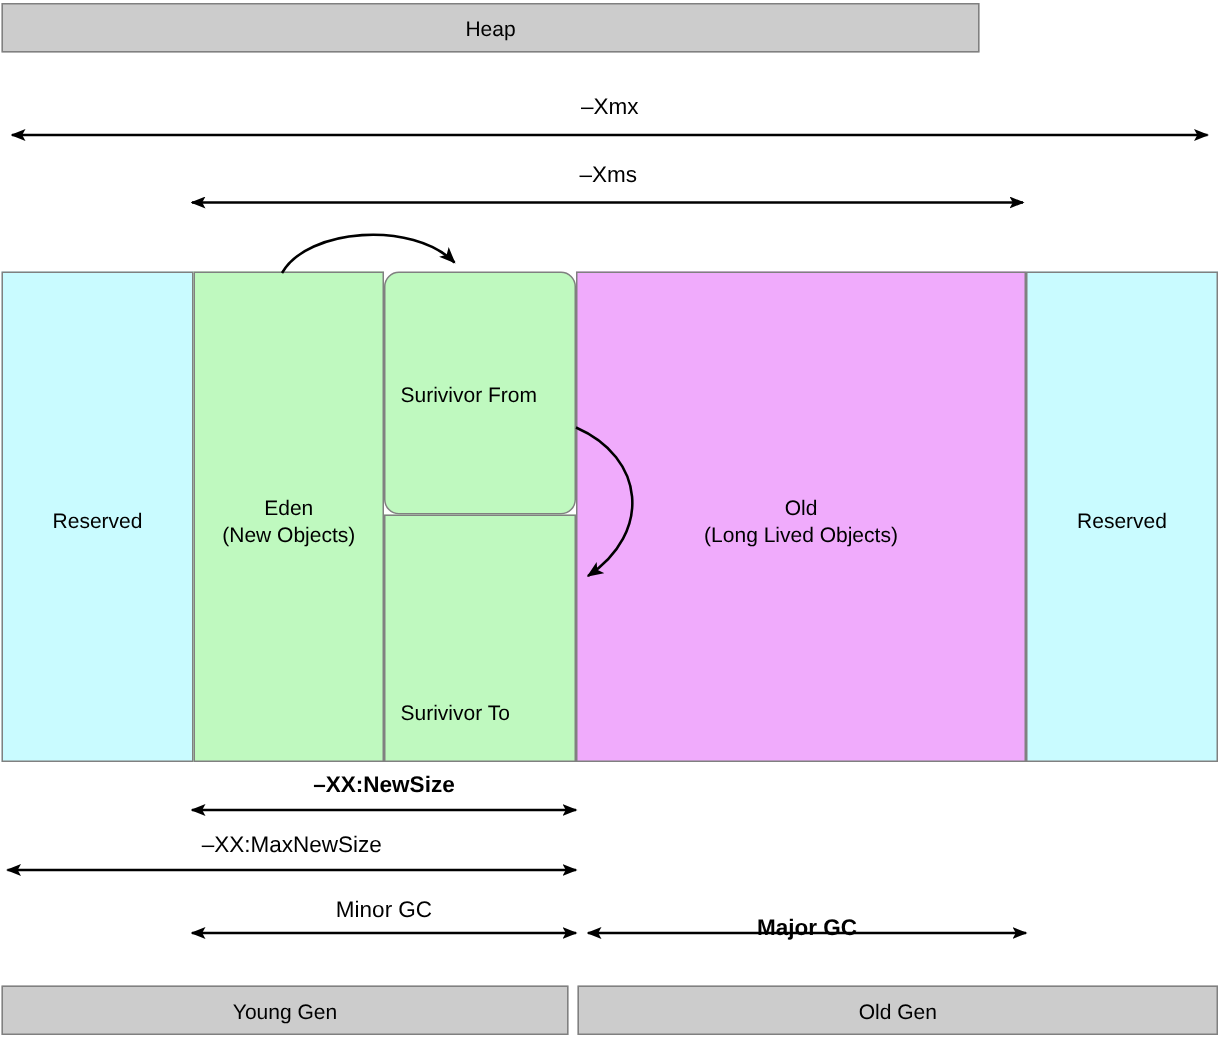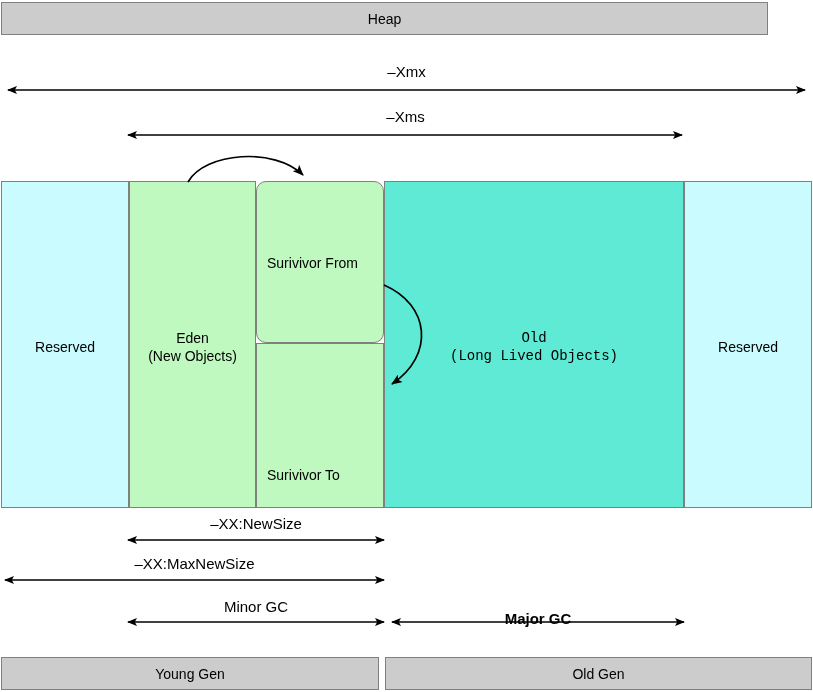--- a/index.html
+++ b/index.html
@@ -24,21 +24,21 @@
     position: absolute;
     background: #cccccc;
     border: 1px solid #808080;
     box-sizing: border-box;
     display: flex;
     align-items: center;
     justify-content: center;
     font-size: 14px;
     line-height: 1;
   }
-  #heap-bar    { left: 1px;   top: 2px;   width: 767px; height: 33px; }
+  #heap-bar    { left: 1px;   top: 2px;   width: 652px; height: 33px; }
   #young-bar   { left: 1px;   top: 657px; width: 378px; height: 33px; }
   #old-bar     { left: 385px; top: 657px; width: 427px; height: 33px; }
 
   
   .region {
     position: absolute;
     border: 1px solid #808080;
     box-sizing: border-box;
     font-size: 14px;
     line-height: 1.25;
@@ -52,21 +52,21 @@
   .region.left-label .label {
     text-align: left;
     left: 10px;
     right: 4px;
   }
 
   #region-reserved-left  { left: 1px;   top: 181px; width: 128px; height: 327px; background: #c9fbff; }
   #region-eden           { left: 129px; top: 181px; width: 127px; height: 327px; background: #bff9bf; }
   #region-survivor-from  { left: 256px; top: 181px; width: 128px; height: 162px; background: #bff9bf; border-radius: 10px; }
   #region-survivor-to    { left: 256px; top: 343px; width: 128px; height: 165px; background: #bff9bf; }
-  #region-old            { left: 384px; top: 181px; width: 300px; height: 327px; background: #5eead4; font-family: Liberation Mono, monospace; }
+  #region-old            { left: 384px; top: 181px; width: 300px; height: 327px; background: #f0abfc; }
   #region-reserved-right { left: 684px; top: 181px; width: 128px; height: 327px; background: #c9fbff; }
 
   #region-reserved-left  .label { top: 157px; }
   #region-eden           .label { top: 148px; }
   #region-survivor-from  .label { top: 73px; }
   #region-survivor-to    .label { top: 75px; margin-top: 48px; }
   #region-old            .label { top: 148px; }
   #region-reserved-right .label { top: 157px; }
 
   
@@ -117,21 +117,21 @@
 
   <div class="region" id="region-old">
     <div class="label">Old
 (Long Lived Objects)</div>
   </div>
 
   <div class="region" id="region-reserved-right">
     <div class="label">Reserved</div>
   </div>
 
-  <div class="cap-abs" id="cap-newsize" style="left:128px; top:516px; width:256px;">–XX:NewSize</div>
+  <div class="cap-abs" id="cap-newsize" style="left:128px; top:516px; width:256px;font-weight:bold;">–XX:NewSize</div>
 
   <div class="cap-abs" id="cap-maxnewsize" style="left:5px; top:556px; width:379px;">–XX:MaxNewSize</div>
 
   <div class="cap-abs" id="cap-minor" style="left:128px; top:599px; width:256px;">Minor GC</div>
 
   <div class="cap-abs" id="cap-major" style="left:392px; top:611px; width:292px;font-weight:bold;">Major GC</div>
 
   <div class="genbar" id="young-bar">
     <span>Young Gen</span>
   </div>

